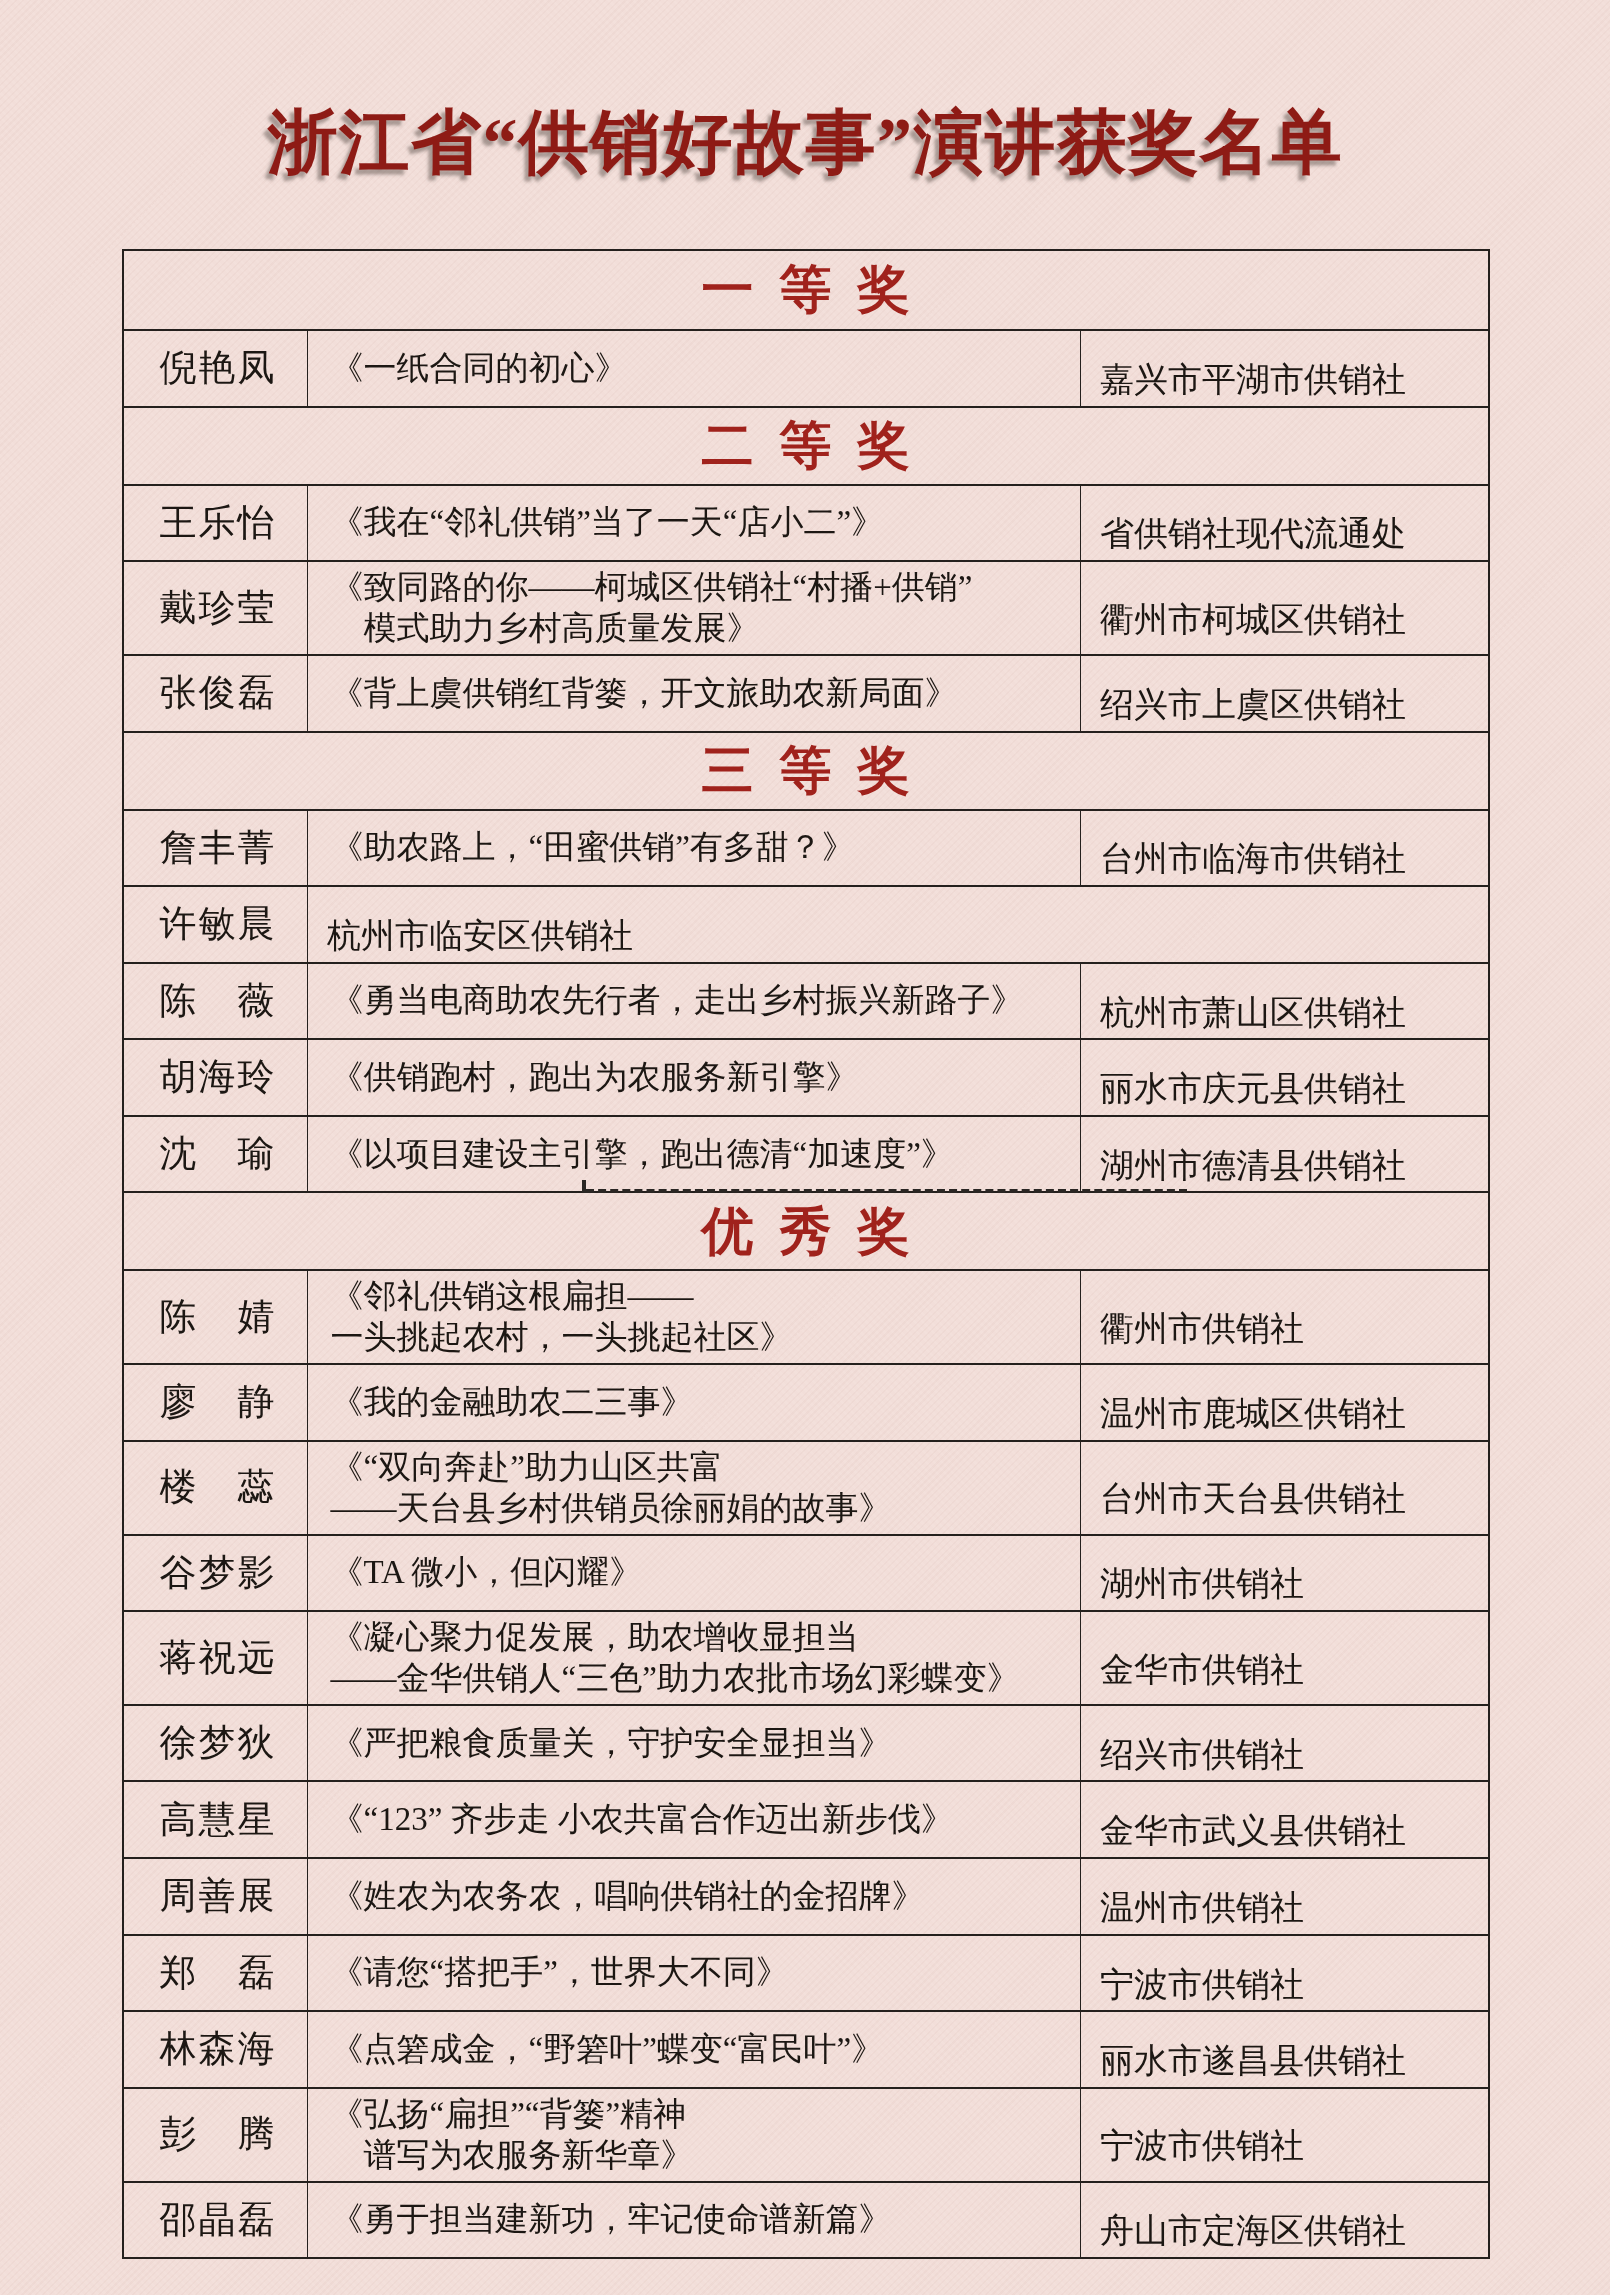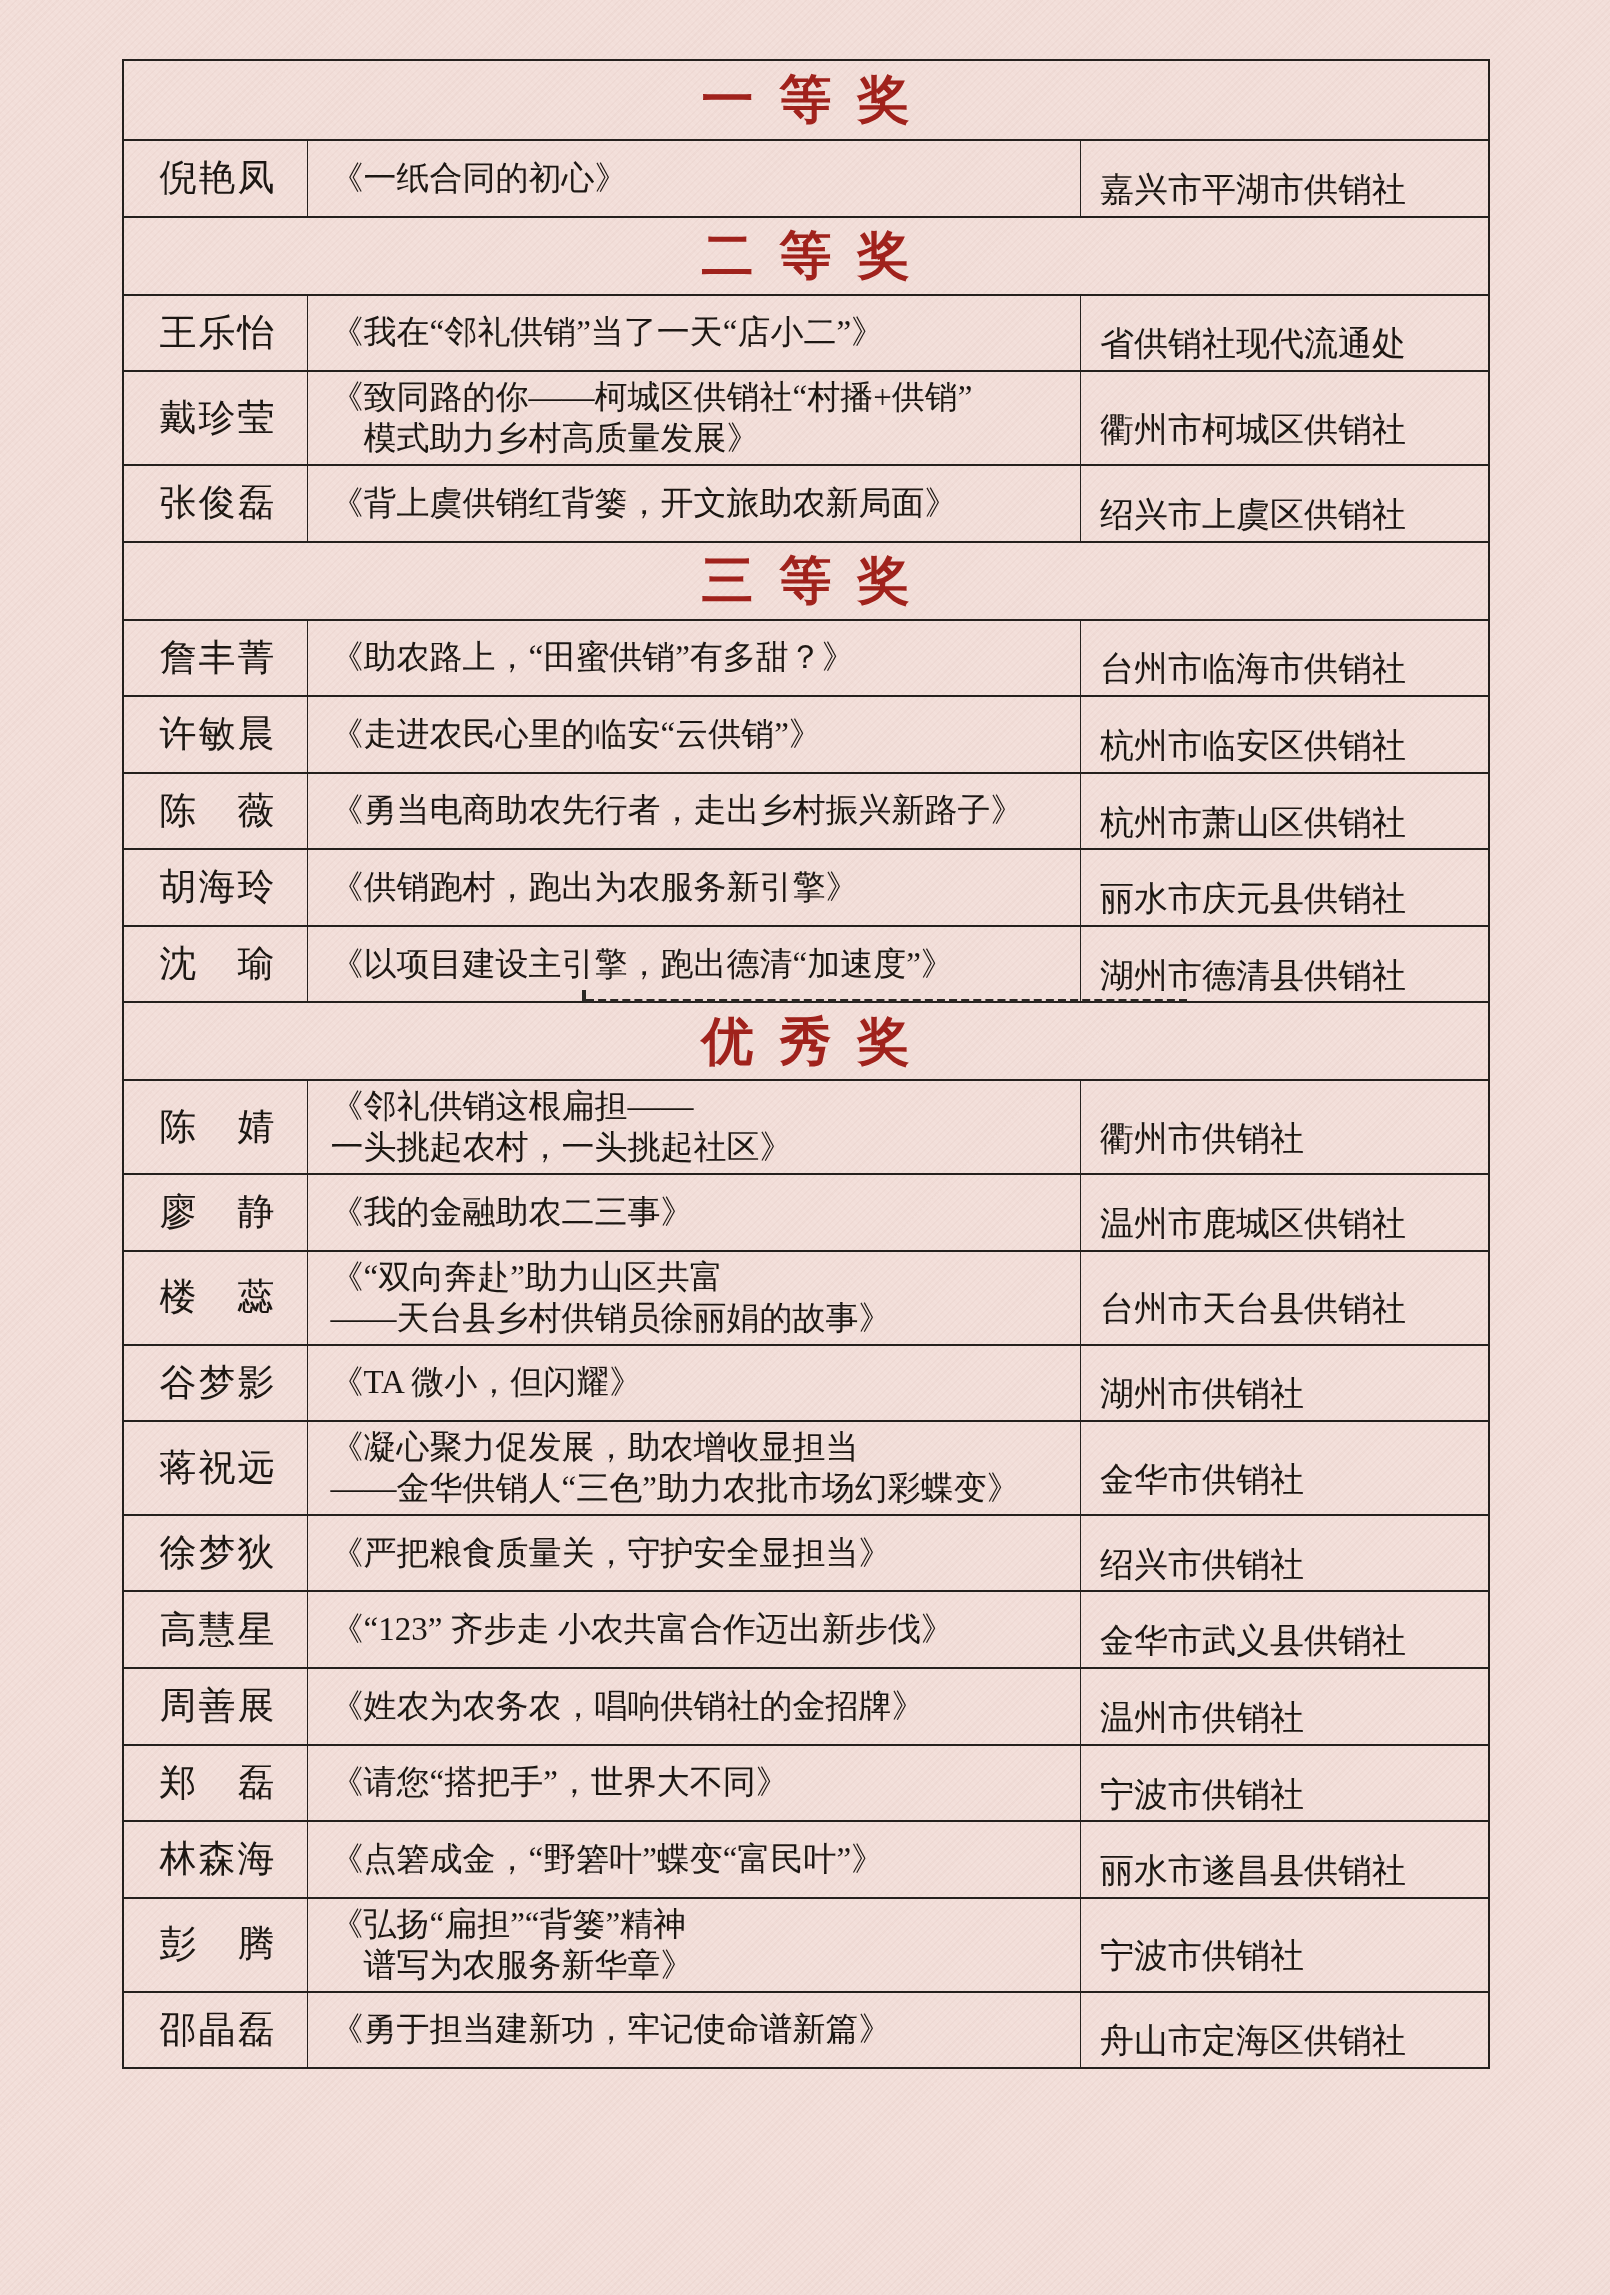--- a/index.html
+++ b/index.html
@@ -118,20 +118,21 @@
   .org-text{
     font-size:34px;
     line-height:1.2;
   }
 </style>
 </head>
 <body>
 
 <div class="page">
 
+  <h1 class="doc-title">浙江省“供销好故事”演讲获奖名单</h1>
 
   <div class="award-table">
 
     <div class="trow section-row">
       <span class="section-label">一等奖</span>
     </div>
     <div class="trow data-row">
       <div class="cell cell-name">
           <span class="name-box">倪艳凤</span>
         </div>
@@ -191,23 +192,20 @@
       <div class="cell cell-title">
           <span class="title-text">《助农路上，“田蜜供销”有多甜？》</span>
         </div>
       <div class="cell cell-org">
           <span class="org-text">台州市临海市供销社</span>
         </div>
     </div>
     <div class="trow data-row">
       <div class="cell cell-name">
           <span class="name-box">许敏晨</span>
-        </div>
-      <div class="cell cell-title">
-          <span class="title-text">《走进农民心里的临安“云供销”》</span>
         </div>
       <div class="cell cell-org">
           <span class="org-text">杭州市临安区供销社</span>
         </div>
     </div>
     <div class="trow data-row">
       <div class="cell cell-name">
           <span class="name-box">陈薇</span>
         </div>
       <div class="cell cell-title">

